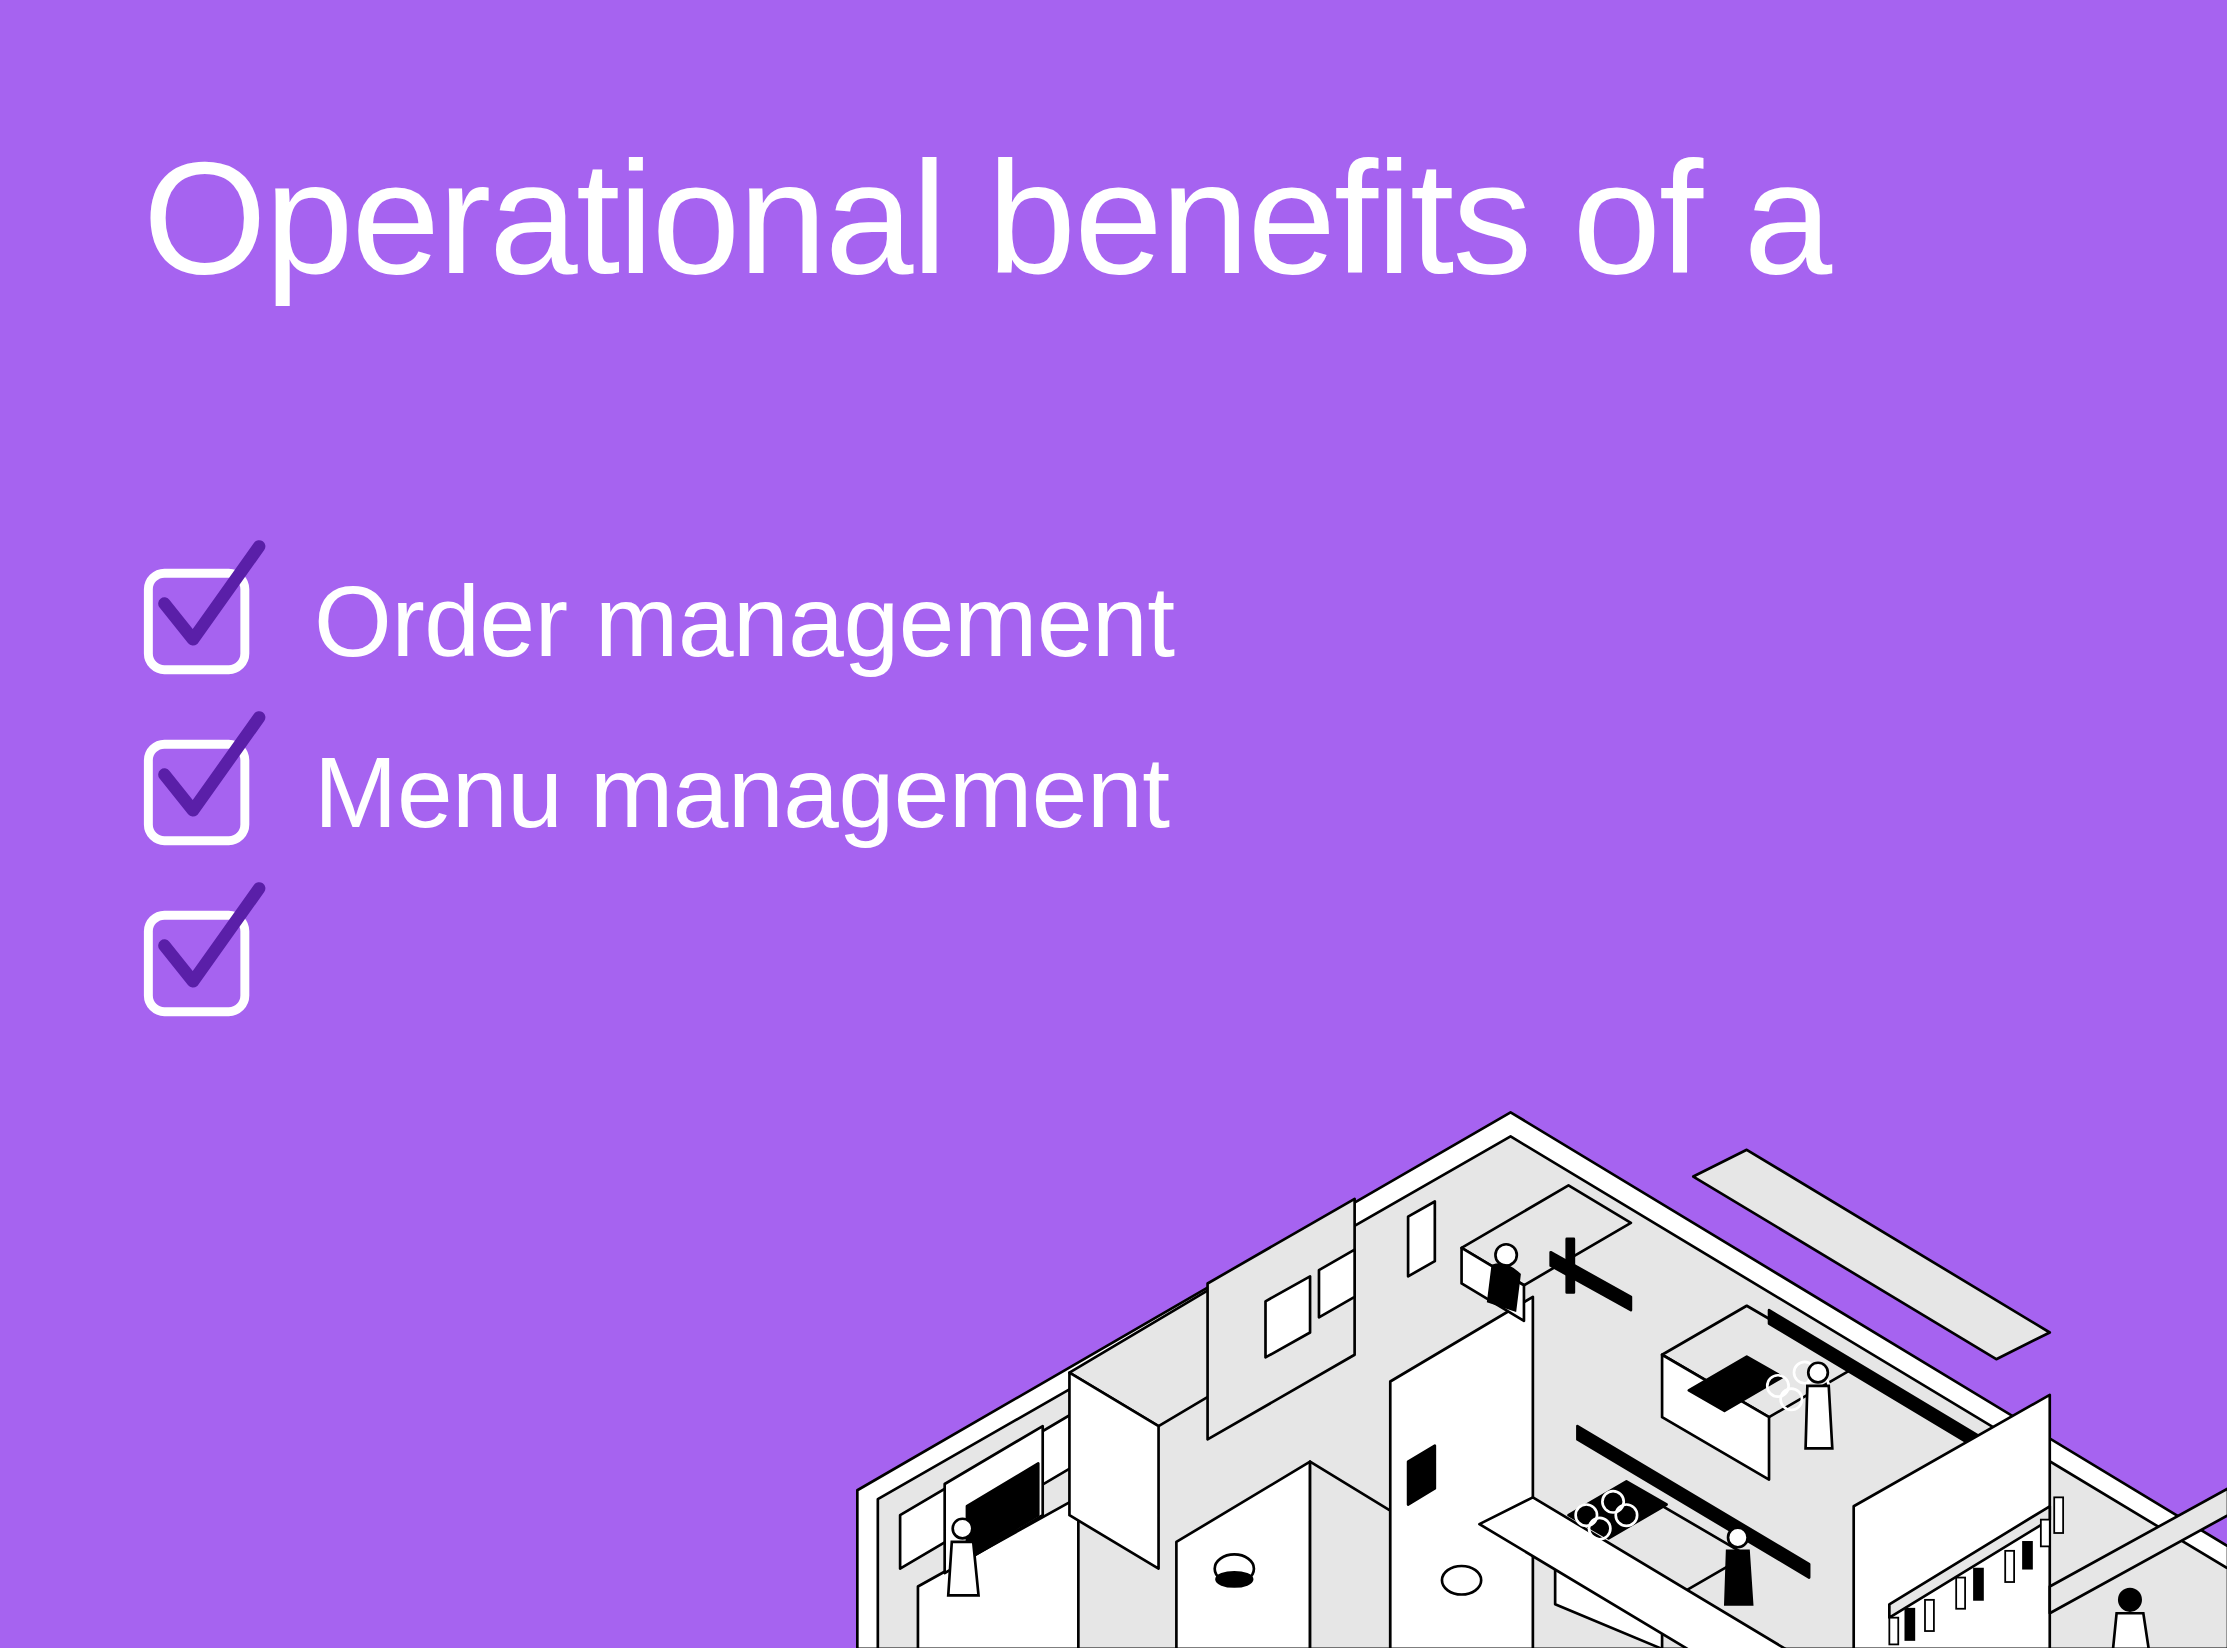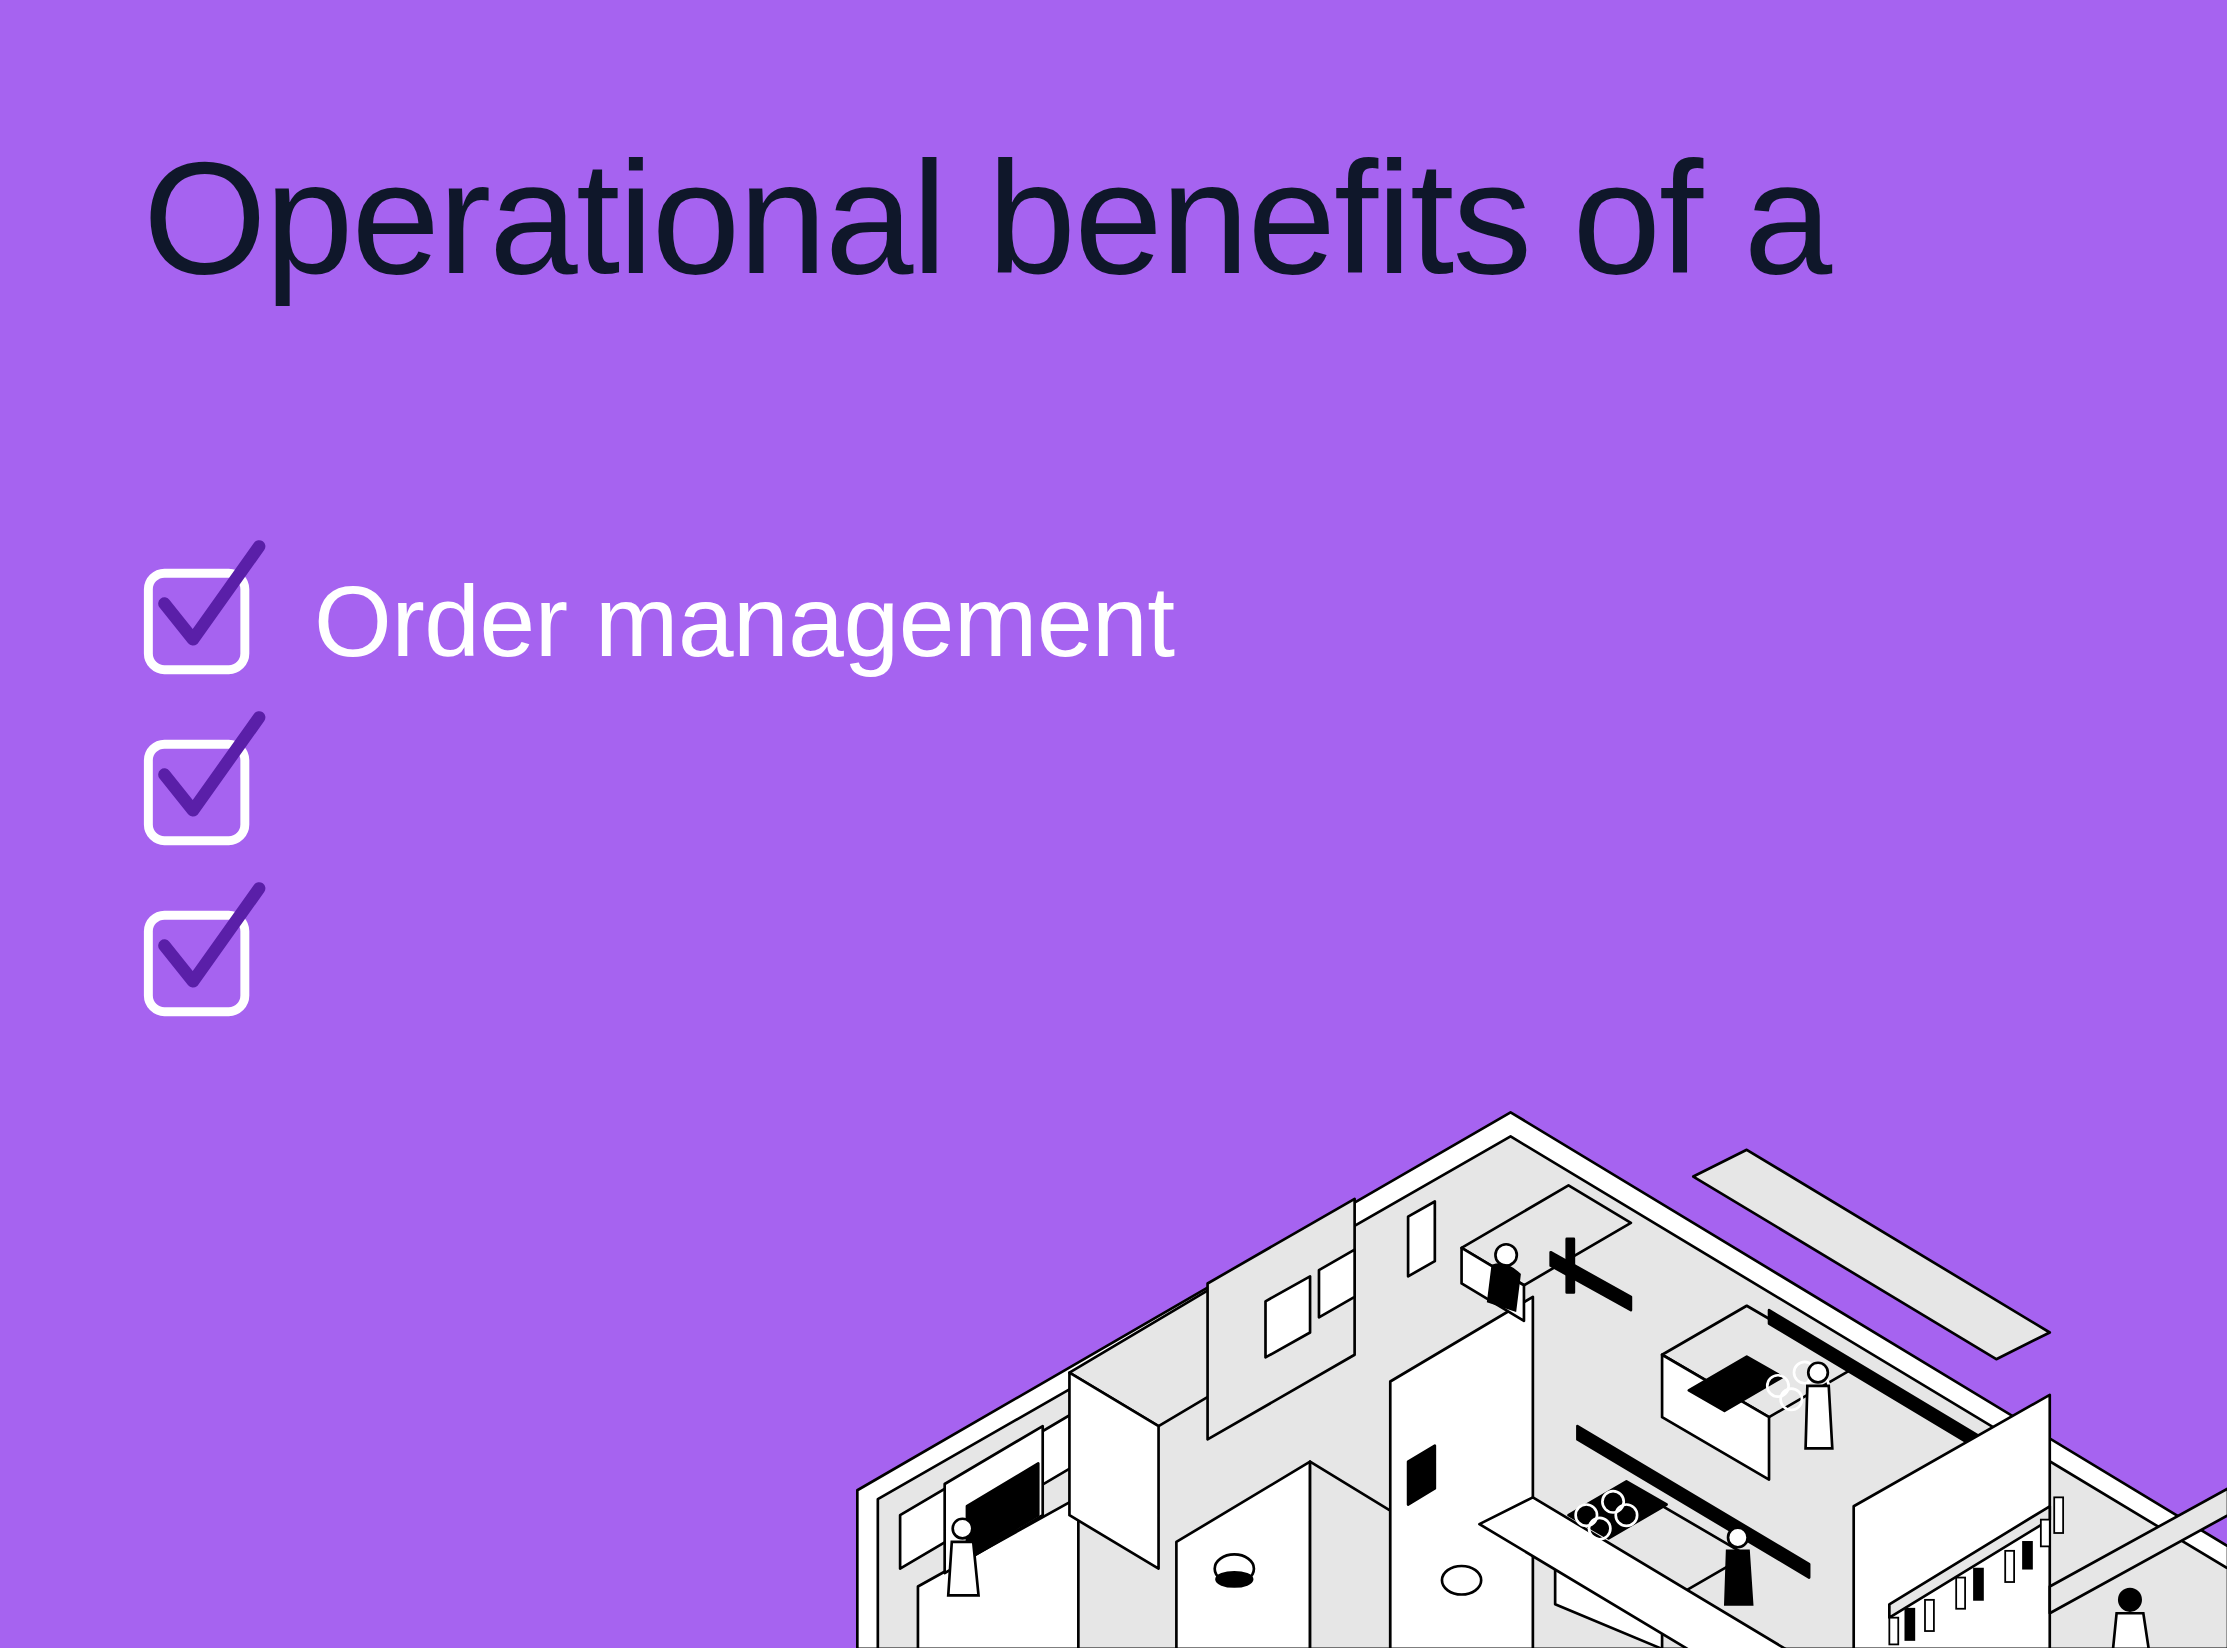--- a/index.html
+++ b/index.html
@@ -6,21 +6,21 @@
   body {
     width:2228px; height:1649px; overflow:hidden;
     background:#A663F0;
     font-family:"Liberation Sans", "DejaVu Sans", sans-serif;
     color:#ffffff;
     position:relative;
   }
   .title {
     position:absolute; left:143px; top:143px;
     font-size:159px; line-height:151px; font-weight:400;
-    letter-spacing:-1.8px; margin:0; color:#0f172a;
+    letter-spacing:-1.8px; margin:0; color:#ffffff;
   }
   .title span { display:block; white-space:nowrap; }
   .checklist { position:absolute; left:143px; top:536px; margin:0; padding:0; list-style:none; }
   .check-item { display:flex; align-items:center; height:171px; }
   .checkbox { position:relative; width:107px; height:107px; flex:0 0 107px; }
   .checkbox svg { position:absolute; left:0; top:-27px; width:134px; height:143px; overflow:visible; }
   .check-label { font-size:100px; margin-left:64px; white-space:nowrap; letter-spacing:-0.4px; }
   .illustration { position:absolute; left:0; top:0; width:2228px; height:1649px; pointer-events:none; }
 </style>
 </head>
@@ -40,20 +40,21 @@
     </span>
     <span class="check-label">Order management</span>
   </li>
   <li class="check-item">
     <span class="checkbox">
       <svg viewBox="0 0 150 160">
           <rect x="6" y="36" width="108" height="108" rx="18" fill="none" stroke="#fff" stroke-width="10"></rect>
           <polyline points="24,70 56,110 130,6" fill="none" stroke="#5A1FA8" stroke-width="14" stroke-linecap="round" stroke-linejoin="round"></polyline>
         </svg>
     </span>
+    <span class="check-label">Menu management</span>
   </li>
   <li class="check-item">
     <span class="checkbox">
       <svg viewBox="0 0 150 160">
           <rect x="6" y="36" width="108" height="108" rx="18" fill="none" stroke="#fff" stroke-width="10"></rect>
           <polyline points="24,70 56,110 130,6" fill="none" stroke="#5A1FA8" stroke-width="14" stroke-linecap="round" stroke-linejoin="round"></polyline>
         </svg>
     </span>
   </li>
 </ul>

